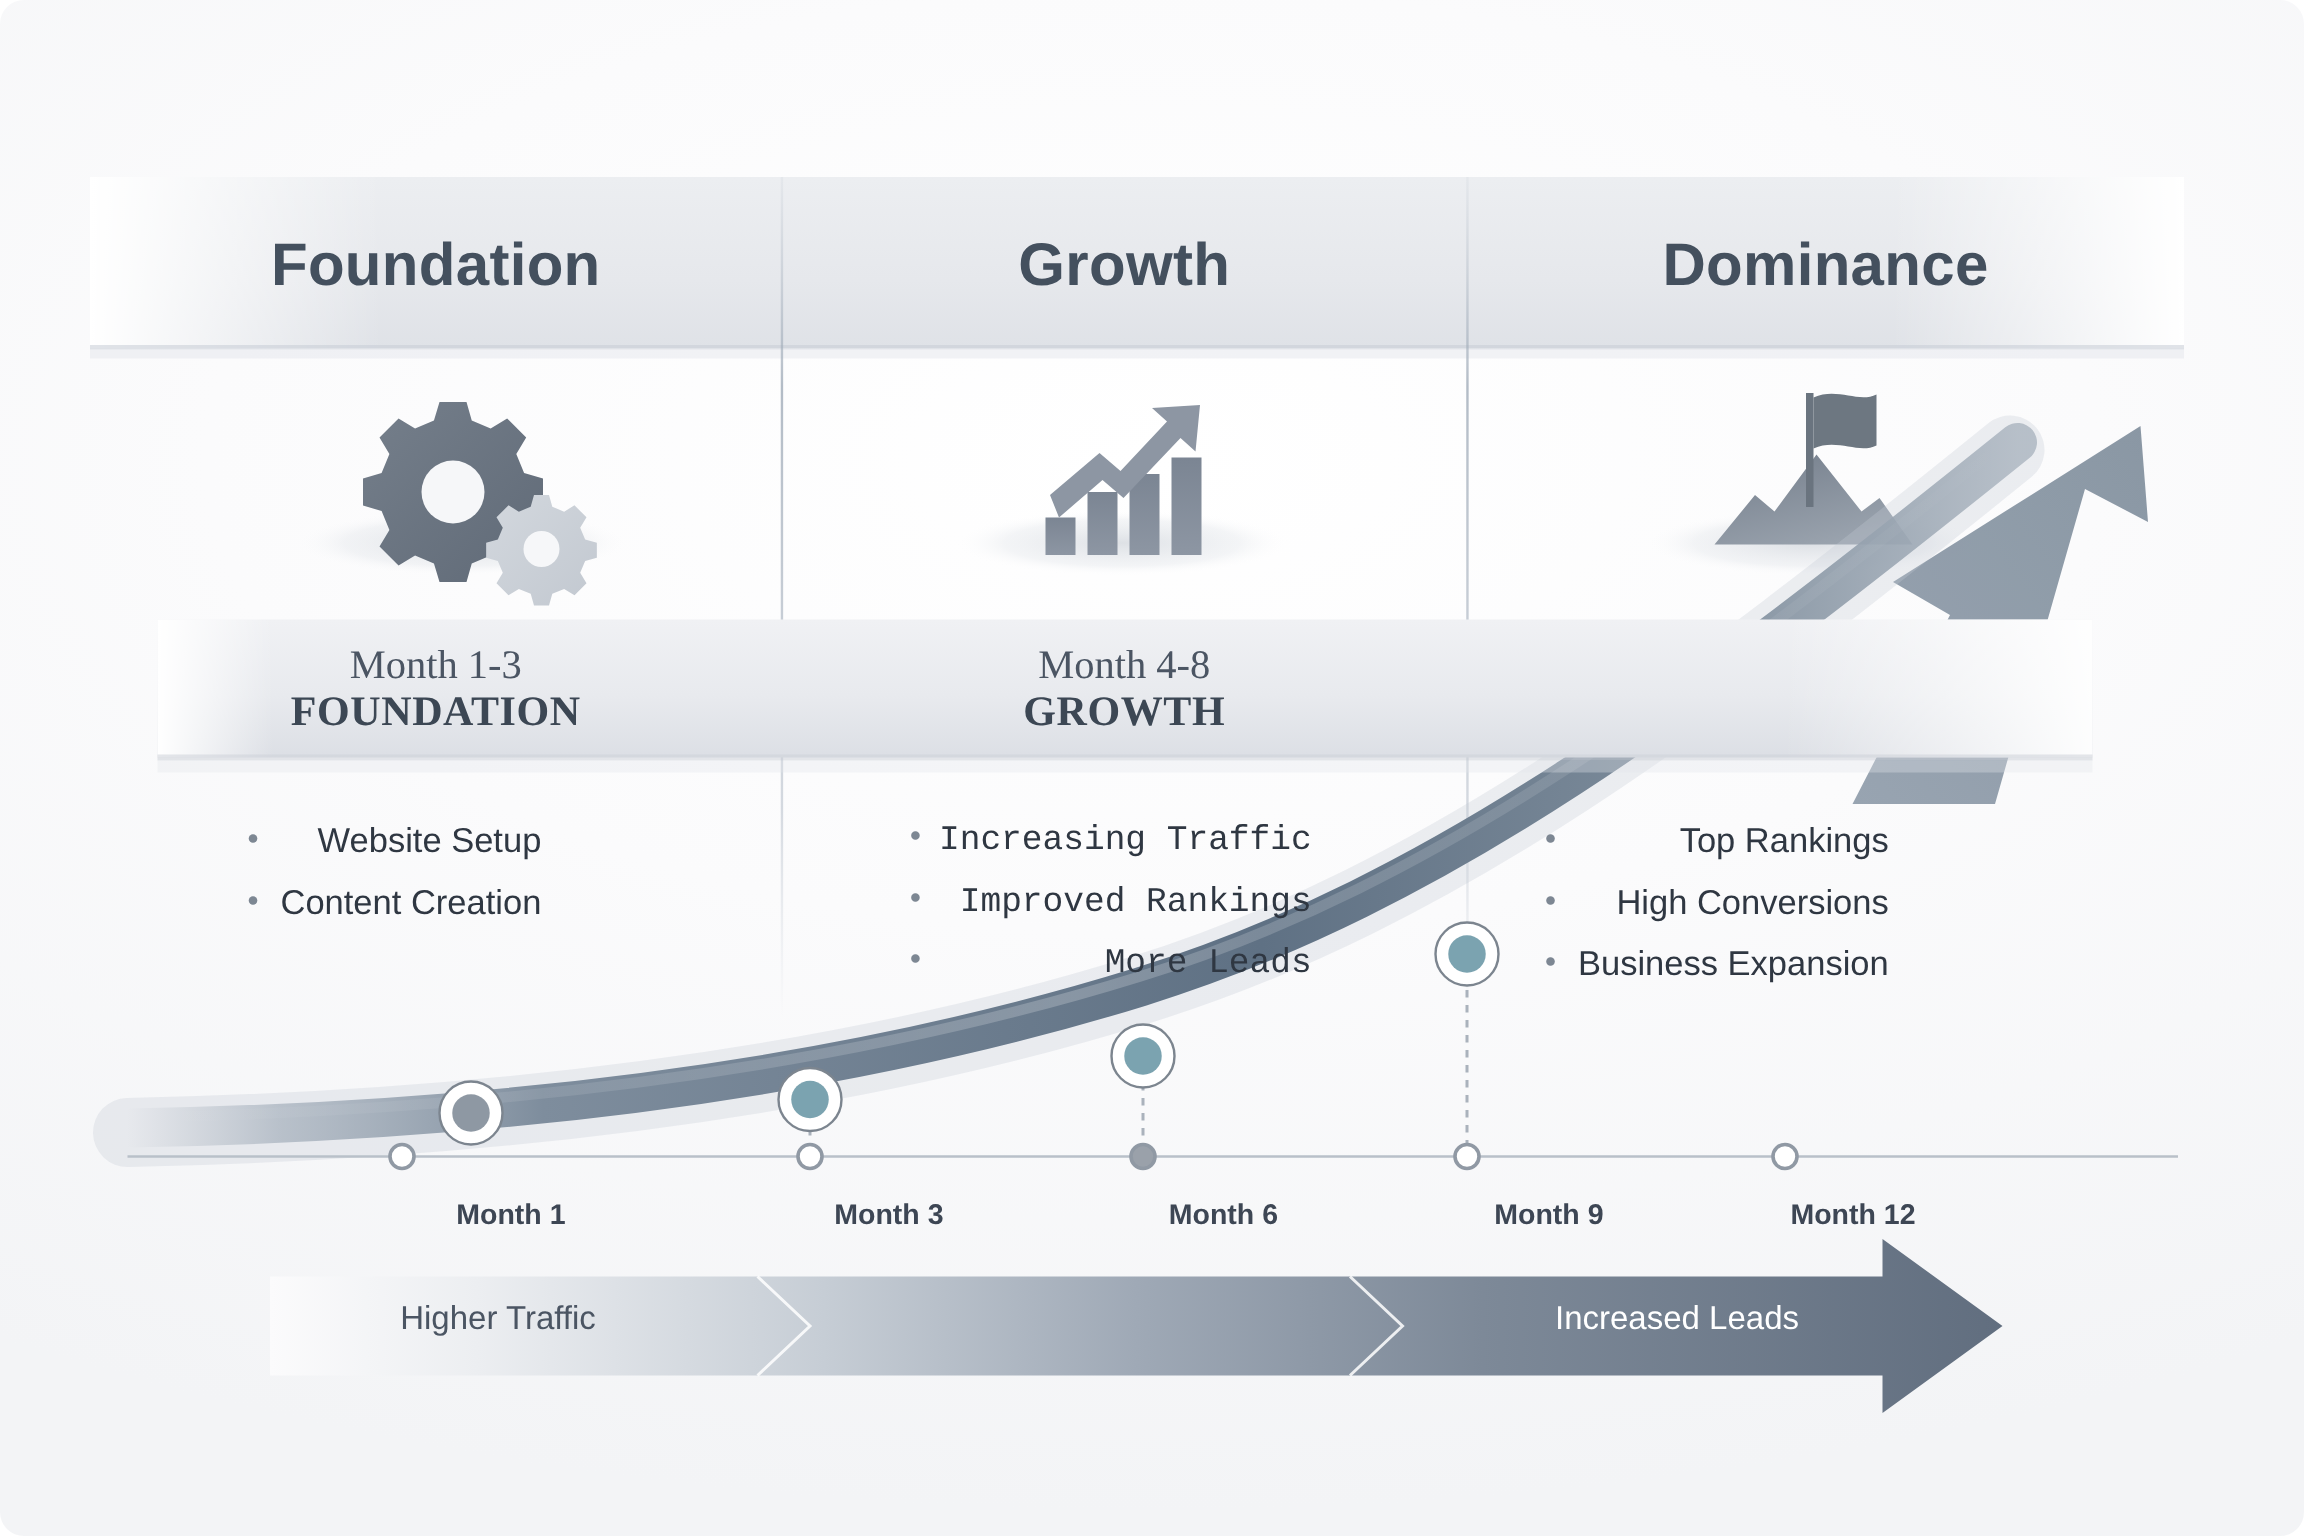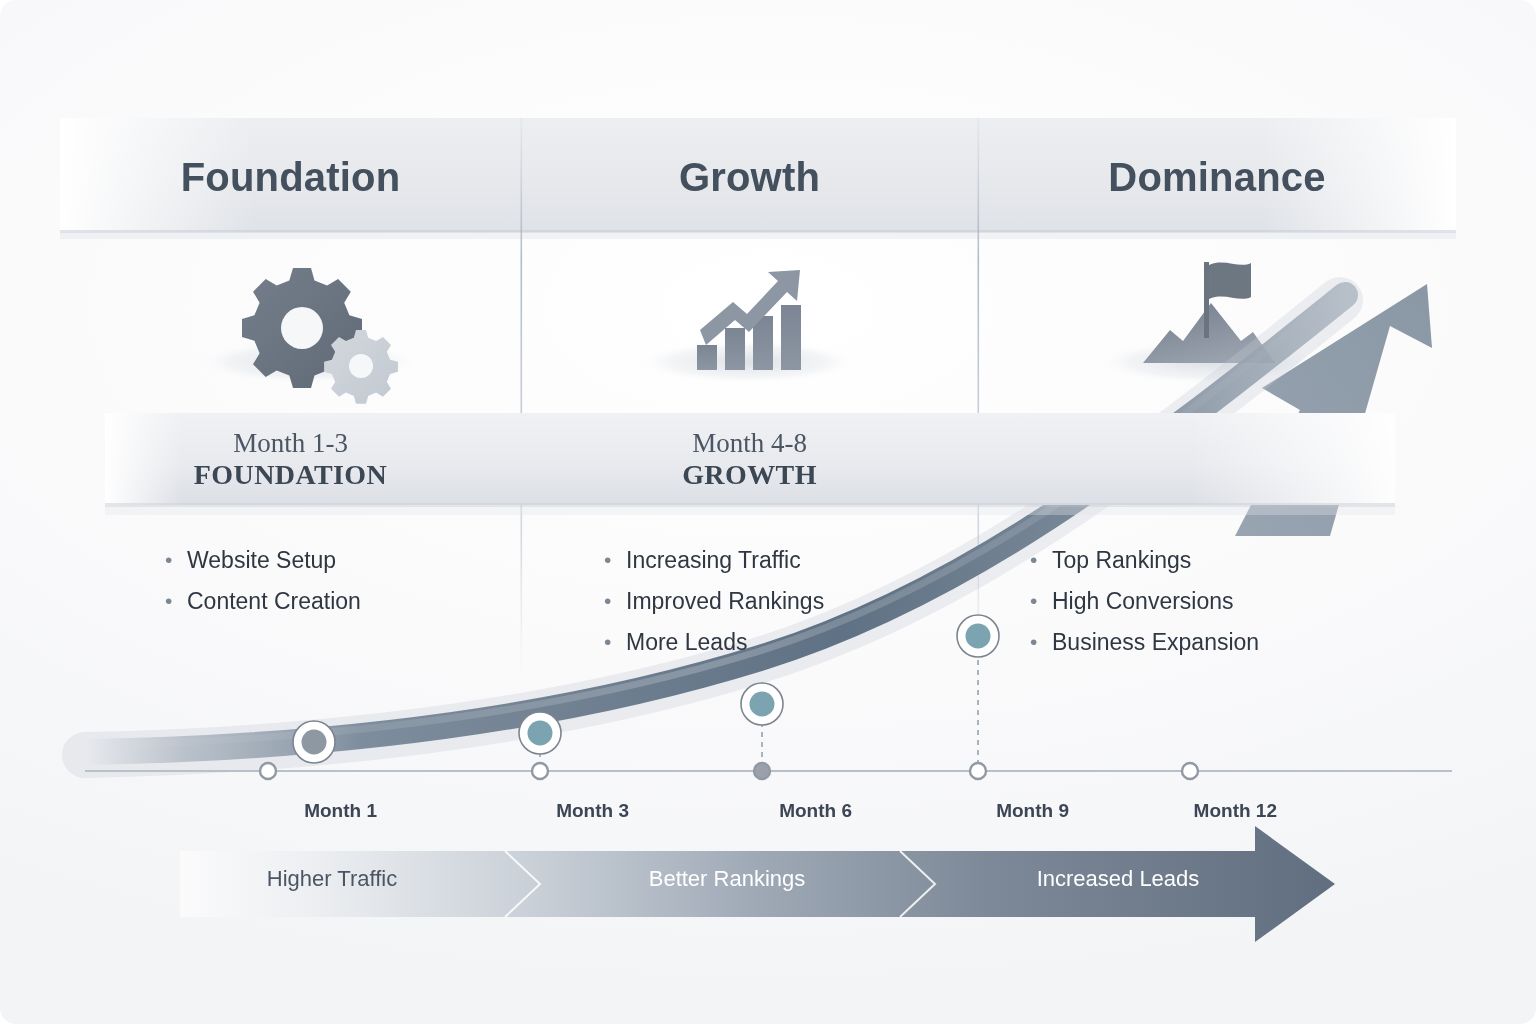--- a/index.html
+++ b/index.html
@@ -10,21 +10,21 @@
            radial-gradient(ellipse 1400px 700px at 50% 30%, #ffffff 0%, #fbfbfc 45%, #f3f4f6 100%);
          overflow:hidden;border-radius:16px;}
   svg.layer{position:absolute;left:0;top:0;width:1536px;height:1024px;}
   .phase-title{font-size:40px;font-weight:700;color:#44505e;letter-spacing:.2px;
                text-align:center;width:100%;}
   .phase-head{position:absolute;top:155px;height:60px;}
   .month-num{font-size:27px;color:#4b5563;font-weight:400;text-align:center;}
   .month-lbl{font-size:28px;color:#3c4754;font-weight:700;letter-spacing:.4px;text-align:center;}
   .month-box{position:absolute;top:428px;width:100%;font-family:Liberation Serif, serif;}
   ul.bullets{list-style:none;margin:0;padding:0;position:absolute;}
-  ul.bullets li{font-size:23px;color:#2f3742;line-height:41px;white-space:nowrap;position:relative;padding-left:24px;}
+  ul.bullets li{font-size:23px;color:#2f3742;line-height:41px;white-space:nowrap;position:relative;padding-left:24px;text-align:right;}
   ul.bullets li:before{content:"\2022";position:absolute;left:2px;top:-1px;color:#7d8793;font-size:21px;}
   .axis-lbl{position:absolute;font-size:19px;font-weight:700;color:#3d4654;
             text-align:right;width:180px;margin-left:-90px;top:800px;}
   .banner-lbl{position:absolute;top:866px;font-size:22px;text-align:center;width:300px;margin-left:-150px;}
 </style>
 </head>
 <body>
 
 <div id="stage">
 
@@ -217,21 +217,21 @@
   </div>
   <div class="month-box" style="left:521px;width:457px;">
     <div class="month-num">Month 4-8</div>
     <div class="month-lbl">GROWTH</div>
   </div>
 
   <ul class="bullets" style="left:163px;top:540px;">
     <li>Website Setup</li>
     <li>Content Creation</li>
   </ul>
-  <ul class="bullets" style="left:602px;top:540px;">
+  <ul class="bullets" style="left:602px;top:540px;font-family:Liberation Mono, monospace;">
     <li>Increasing Traffic</li>
     <li>Improved Rankings</li>
     <li>More Leads</li>
   </ul>
   <ul class="bullets" style="left:1028px;top:540px;">
     <li>Top Rankings</li>
     <li>High Conversions</li>
     <li>Business Expansion</li>
   </ul>
 
@@ -253,16 +253,15 @@
       </linearGradient>
     </defs>
     <g>
       <path fill="url(#bannerG)" d="M180 851 H1255 V826 L1335 884 L1255 942 V917 H180 Z"></path>
       <path d="M505 851 L540 884 L505 917" fill="none" stroke="#ffffff" stroke-width="2" opacity=".85"></path>
       <path d="M900 851 L935 884 L900 917" fill="none" stroke="#ffffff" stroke-width="2" opacity=".85"></path>
     </g>
   </svg>
 
   <div class="banner-lbl" style="left:332px;color:#4b5563;">Higher Traffic</div>
-  <div class="banner-lbl" style="left:727px;color:#ffffff;">Better Rankings</div>
   <div class="banner-lbl" style="left:1118px;color:#ffffff;">Increased Leads</div>
 
 </div>
 
 </body></html>

